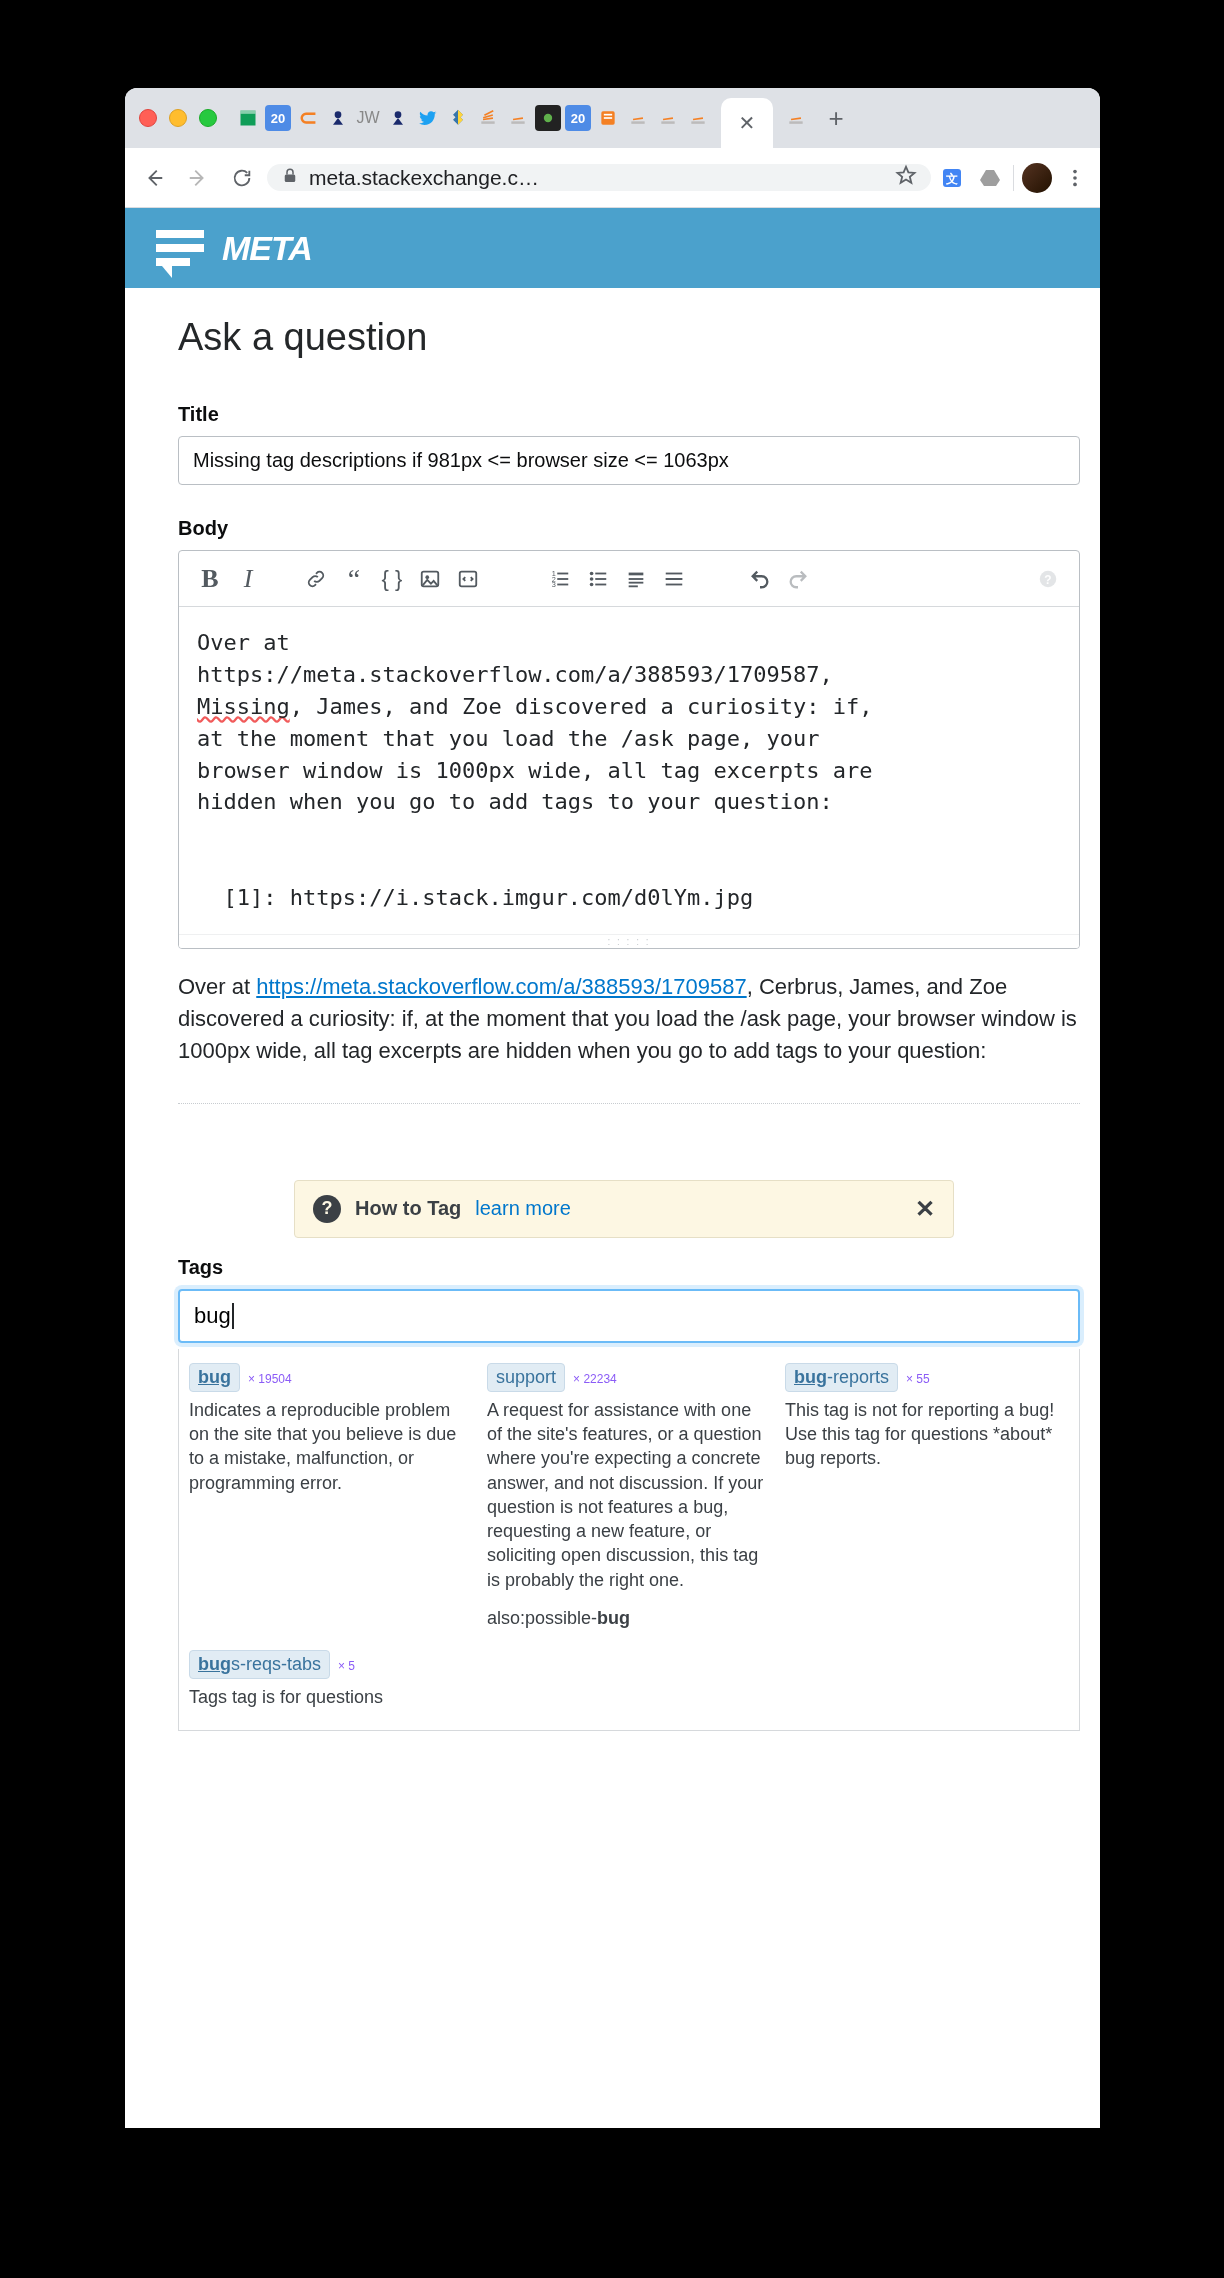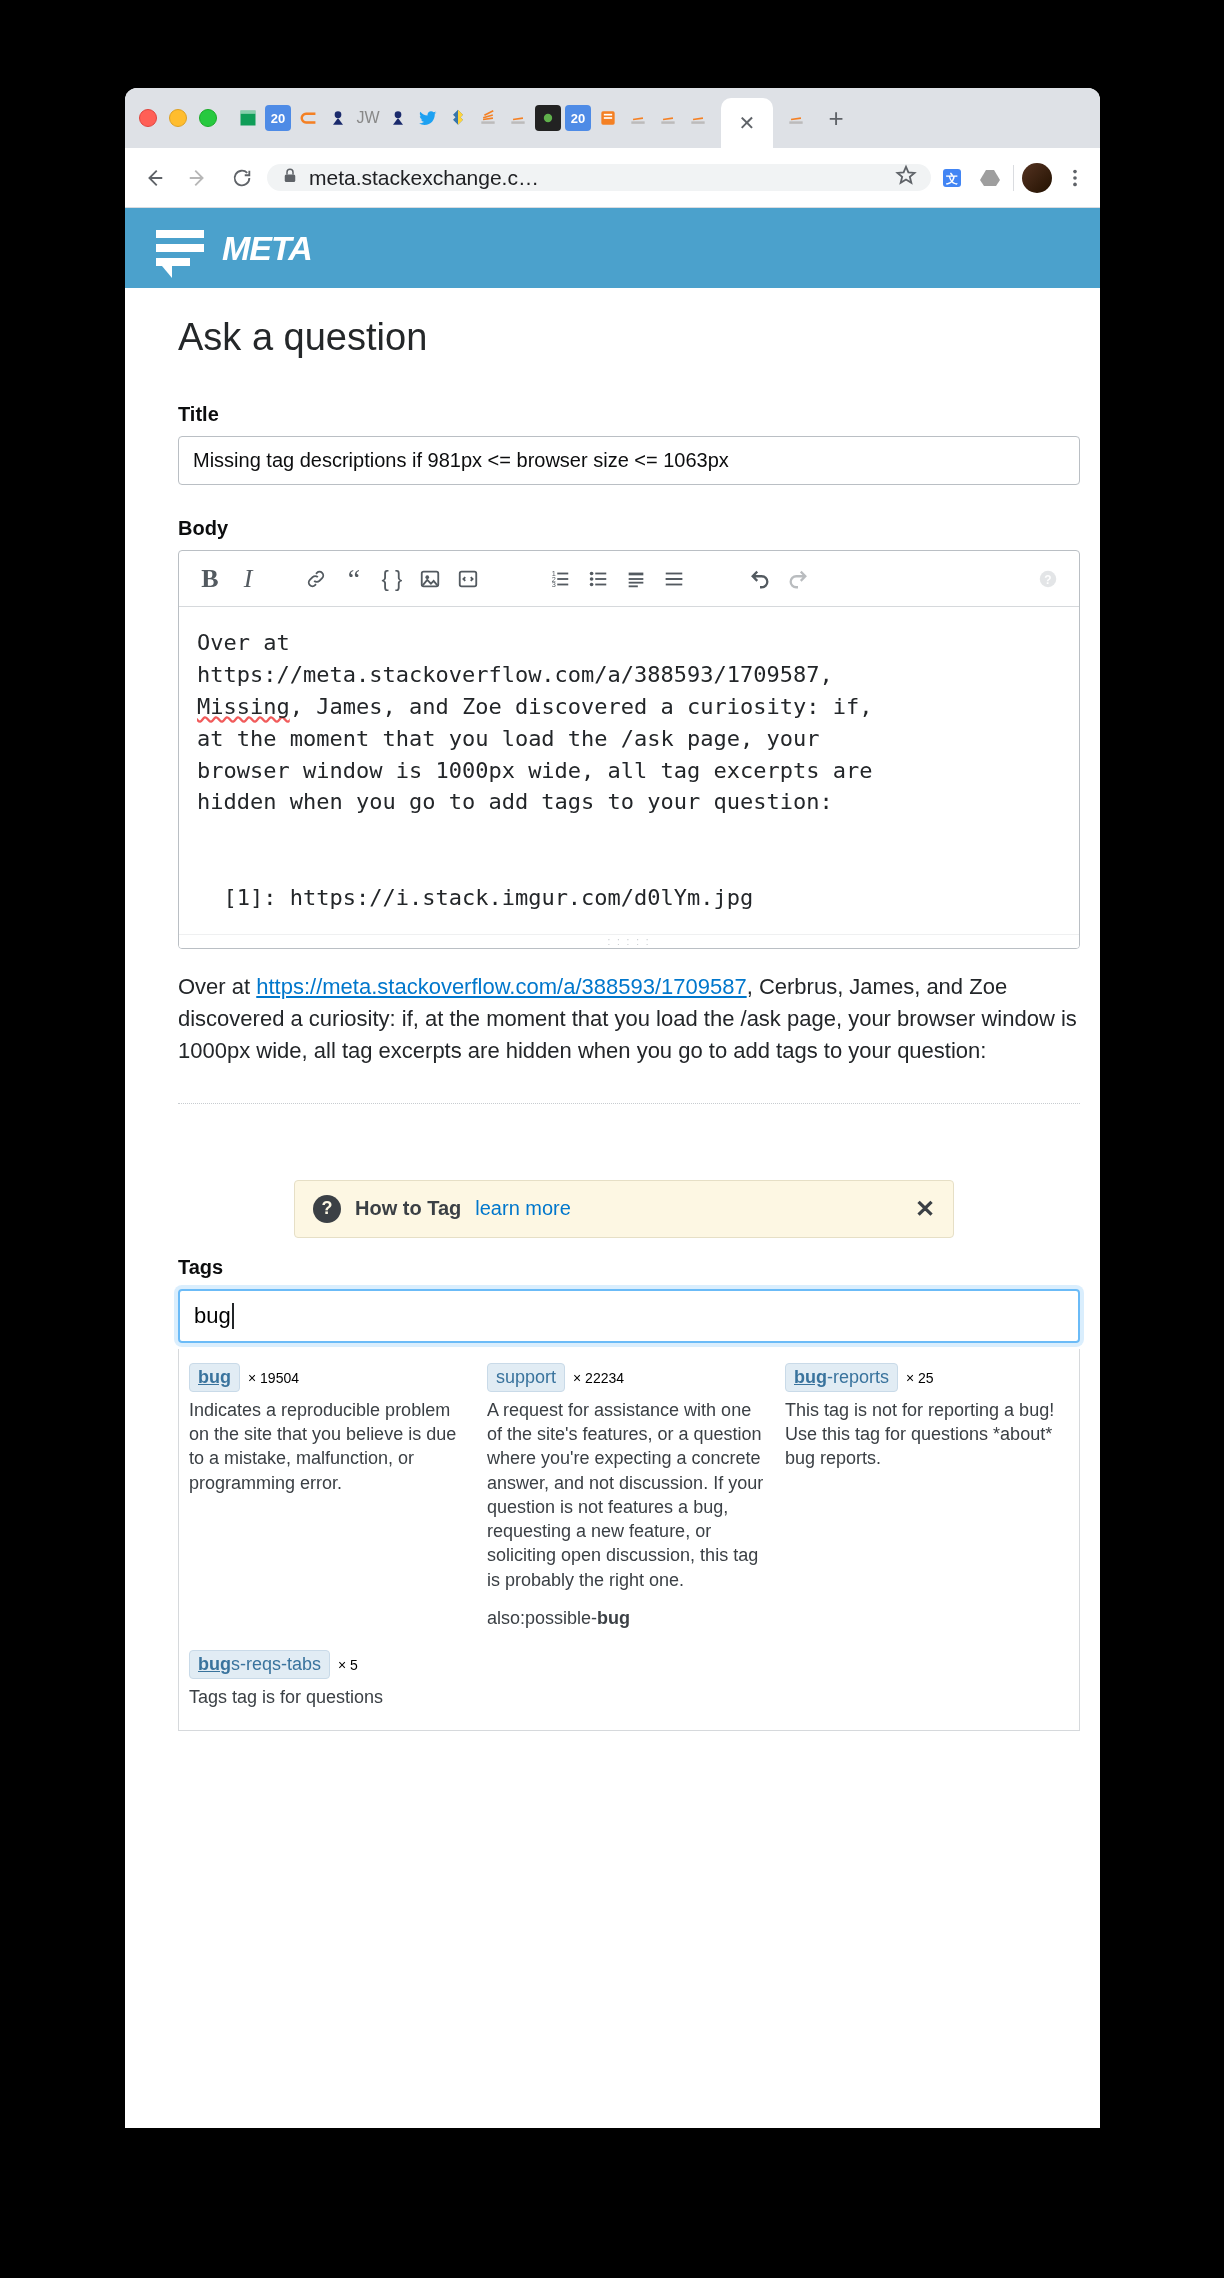--- a/index.html
+++ b/index.html
@@ -67,21 +67,21 @@
   .howto .close{margin-left:auto;font-size:24px;font-weight:700;}
 
   .tagbox{border:2px solid #6bbbf7;border-radius:4px;box-shadow:0 0 0 4px rgba(107,187,247,0.25);padding:12px 14px;font-size:22px;display:flex;align-items:center;}
   .tagbox .cursor{border-right:2px solid #232629;padding-right:1px;}
 
   .suggest{margin-top:6px;border:1px solid #d6d9dc;border-top:none;background:#fff;padding:14px 10px 0 10px;}
   .srow{display:flex;gap:14px;margin-bottom:20px;}
   .scol{flex:1;min-width:0;}
   .tag{display:inline-block;background:#e1ecf4;color:#39739d;border:1px solid #c9dae8;border-radius:4px;padding:3px 8px;font-size:18px;}
   .tag b{font-weight:700;text-decoration:underline;}
-  .cnt{color:#000000;font-size:14px;margin-left:8px;}
+  .cnt{color:#8b5cf6;font-size:12px;margin-left:8px;}
   .tdesc{font-size:18px;line-height:1.35;color:#3b4045;margin-top:6px;}
   .also{margin-top:14px;}
 </style>
 </head>
 <body>
 
 <div class="black-frame"></div>
 <div class="window">
 
   <div class="tabstrip">
@@ -376,21 +376,21 @@
         <div class="scol">
           <span class="tag"><b>bug</b></span><span class="cnt">× 19504</span>
           <div class="tdesc">Indicates a reproducible problem on the site that you believe is due to a mistake, malfunction, or programming error.</div>
         </div>
         <div class="scol">
           <span class="tag">support</span><span class="cnt">× 22234</span>
           <div class="tdesc">A request for assistance with one of the site's features, or a question where you're expecting a concrete answer, and not discussion. If your question is not features a bug, requesting a new feature, or soliciting open discussion, this tag is probably the right one.</div>
           <div class="tdesc also">also:possible-<b>bug</b></div>
         </div>
         <div class="scol">
-          <span class="tag"><b>bug</b>-reports</span><span class="cnt">× 25</span>
+          <span class="tag"><b>bug</b>-reports</span><span class="cnt">× 55</span>
           <div class="tdesc">This tag is not for reporting a bug! Use this tag for questions *about* bug reports.</div>
         </div>
       </div>
       <div class="srow">
         <div class="scol">
           <span class="tag"><b>bug</b>s-reqs-tabs</span><span class="cnt">× 5</span>
           <div class="tdesc">Tags tag is for questions</div>
         </div>
       </div>
     </div>

